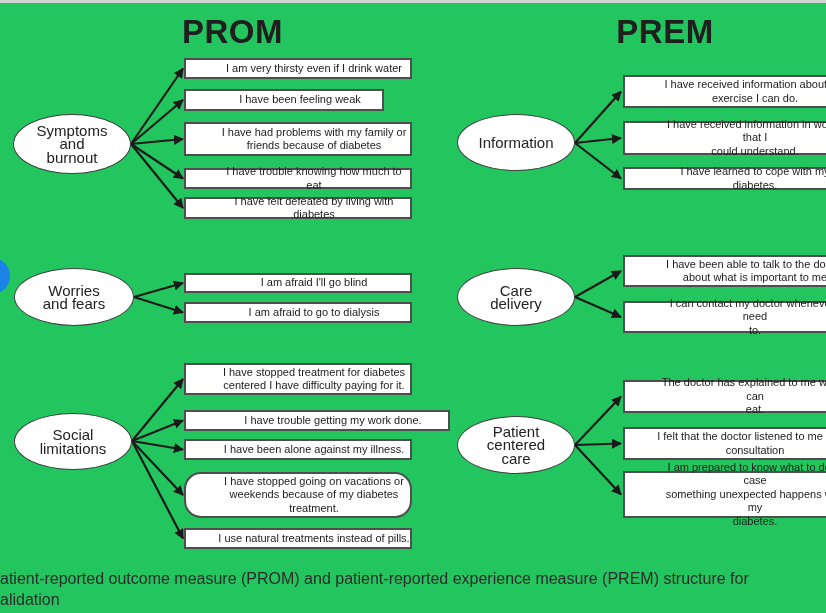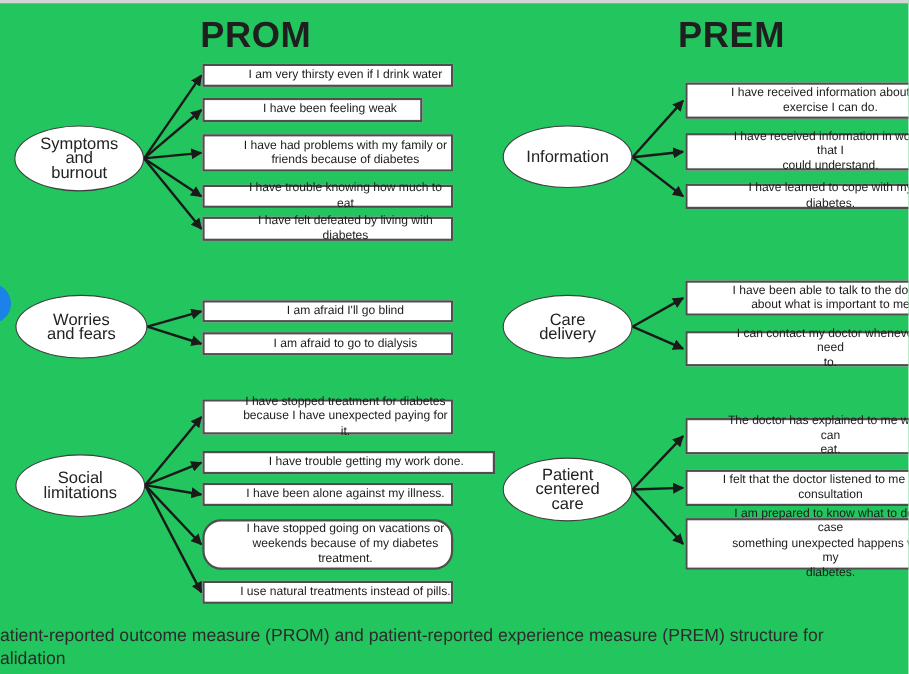--- a/index.html
+++ b/index.html
@@ -96,21 +96,21 @@
   <div class="sbox" style="left:184px;top:89px;width:200px;height:22px;">I have been feeling weak</div>
   <div class="sbox" style="left:184px;top:122px;width:228px;height:34px;">I have had problems with my family or
 friends because of diabetes</div>
   <div class="sbox" style="left:184px;top:168px;width:228px;height:21px;">I have trouble knowing how much to eat</div>
   <div class="sbox" style="left:184px;top:197px;width:228px;height:22px;">I have felt defeated by living with diabetes</div>
 
   <div class="sbox" style="left:184px;top:273px;width:228px;height:20px;">I am afraid I'll go blind</div>
   <div class="sbox" style="left:184px;top:302px;width:228px;height:21px;">I am afraid to go to dialysis</div>
 
   <div class="sbox" style="left:184px;top:363px;width:228px;height:32px;">I have stopped treatment for diabetes
-because I have unexpected paying for it.</div>
+centered I have difficulty paying for it.</div>
   <div class="sbox" style="left:184px;top:410px;width:266px;height:21px;">I have trouble getting my work done.</div>
   <div class="sbox" style="left:184px;top:439px;width:228px;height:21px;">I have been alone against my illness.</div>
   <div class="sbox" style="left:184px;top:472px;width:228px;height:46px;border-radius:17px;">I have stopped going on vacations or
 weekends because of my diabetes
 treatment.</div>
   <div class="sbox" style="left:184px;top:528px;width:228px;height:21px;">I use natural treatments instead of pills.</div>
 
   <div class="sbox" style="left:623px;top:75px;width:232px;height:33px;">I have received information about the
 exercise I can do.</div>
   <div class="sbox" style="left:623px;top:121px;width:232px;height:34px;">I have received information in words that I

